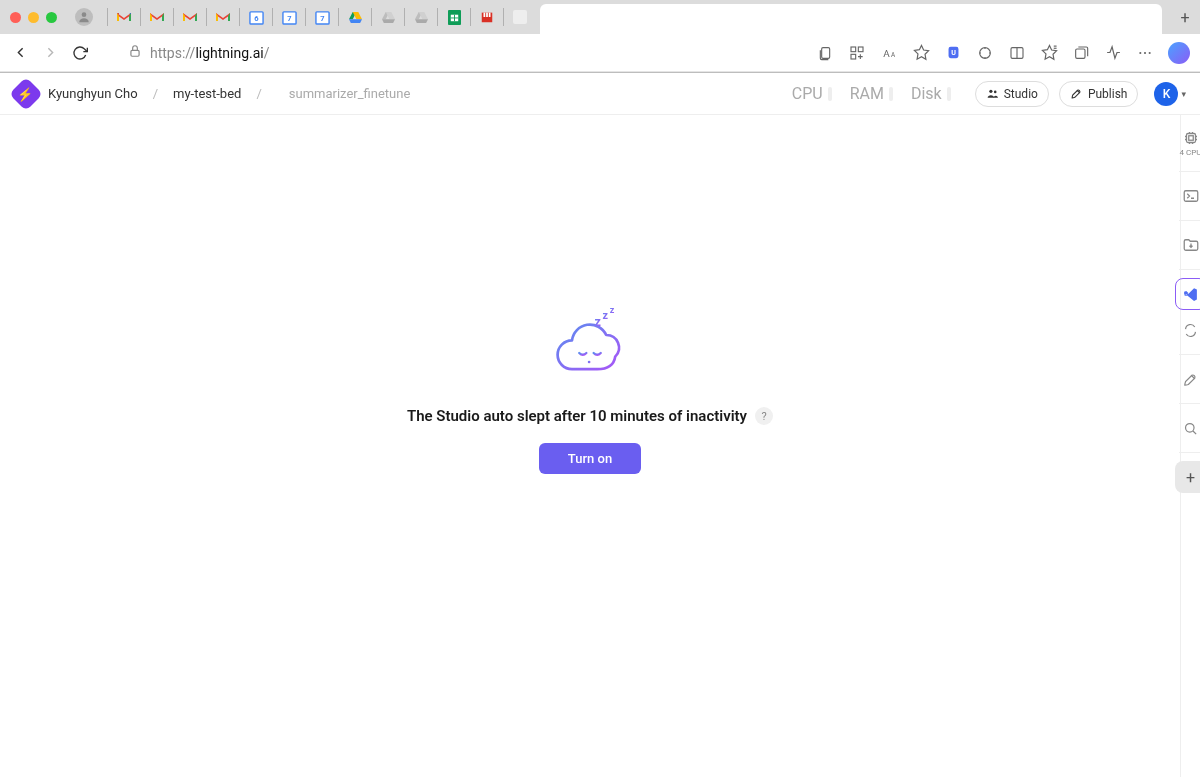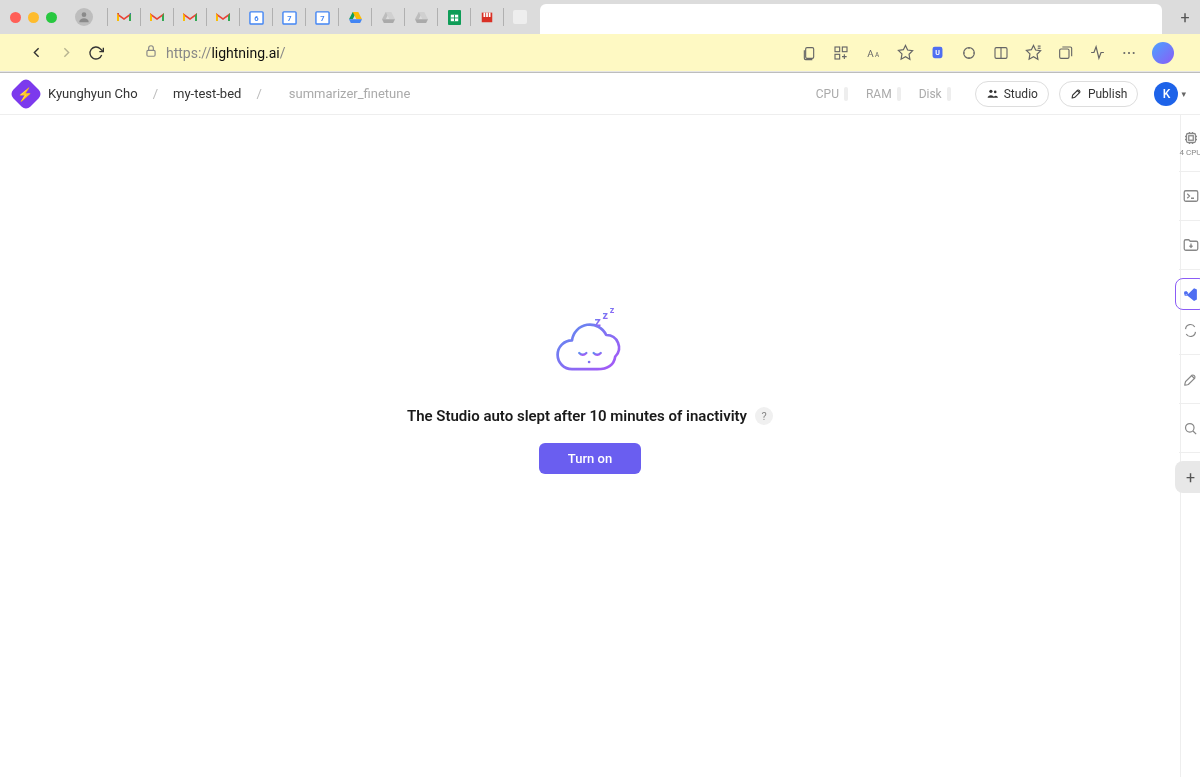--- a/index.html
+++ b/index.html
@@ -13,41 +13,41 @@
   .tl.close { background: #ff5f57; }
   .tl.min { background: #febc2e; }
   .tl.max { background: #28c840; }
   .profile-icon { width:18px;height:18px;border-radius:50%;background:#bdbdbd;display:flex;align-items:center;justify-content:center;color:#8a8a8a;font-size:13px;margin-right:6px; }
   .tab-sep { width:1px;height:18px;background:#b0b0b0; }
   .fav { width:16px;height:16px;display:flex;align-items:center;justify-content:center;font-size:11px; }
   .fav svg { display:block; }
   .active-tab { flex:1; height:30px; background:#fff; border-radius:6px 6px 0 0; margin-top:4px; margin-left:4px; }
   .new-tab { width:30px; height:30px; display:flex;align-items:center;justify-content:center;color:#555;font-size:16px; }
 
-  .toolbar-row { height:38px; background:#fef9c3; display:flex; align-items:center; padding:0 26px; gap:10px; border-bottom:1px solid #e5e5e5; }
+  .toolbar-row { height:38px; background:#ffffff; display:flex; align-items:center; padding:0 10px; gap:10px; border-bottom:1px solid #e5e5e5; }
   .toolbar-row .nav-btn { width:20px;height:20px;display:flex;align-items:center;justify-content:center;color:#555; }
   .addr { flex:1; display:flex; align-items:center; gap:8px; font-size:14px; color:#333; }
   .addr .lock { color:#888; }
   .addr .url-prefix { color:#888; }
   .addr .url-host { color:#111; font-weight:400; }
   .toolbar-actions { display:flex; align-items:center; gap:14px; color:#666; }
   .toolbar-actions .ta { width:18px;height:18px;display:flex;align-items:center;justify-content:center; }
   .toolbar-actions .ta svg { display:block; }
   .copilot-icon { width:22px;height:22px;border-radius:50%;background:linear-gradient(135deg,#4aa3ff,#8b5cf6);} 
 
   
   .app-header { height:42px; display:flex; align-items:center; padding:0 14px; gap:10px; border-bottom:1px solid #eee; }
   .logo { width:24px;height:24px;background:#7c3aed;border-radius:6px;display:flex;align-items:center;justify-content:center;transform:rotate(45deg); }
   .logo-inner { transform:rotate(-45deg); color:#fff; font-size:13px; }
   .breadcrumbs { display:flex;align-items:center;gap:15px;font-size:13px;color:#333; }
   .breadcrumbs .crumb { white-space:nowrap; }
   .breadcrumbs .crumb.dim { color:#aaa;margin-left:12px; }
   .breadcrumbs .sep { color:#bbb; }
   .app-header-spacer { flex:1; }
-  .resource-stats { display:flex;align-items:center;gap:18px;font-size:12px;color:#aaa;margin-right:14px; }
+  .resource-stats { display:flex;align-items:center;gap:18px;font-size:16px;color:#aaa;margin-right:14px; }
   .resource-stats .stat { display:flex;align-items:center;gap:5px; }
   .resource-stats .bar { width:4px;height:14px;background:#eee;border-radius:2px; }
   .pill-btn { height:26px; padding:0 10px; border:1px solid #ddd; border-radius:14px; background:#fff; display:flex;align-items:center;gap:5px;font-size:12px;color:#333;cursor:pointer; }
   .avatar { width:24px;height:24px;border-radius:50%;background:#1e63e9;color:#fff;font-size:12px;display:flex;align-items:center;justify-content:center;font-weight:500; }
   .avatar-wrap { display:flex;align-items:center;gap:3px;color:#666;font-size:9px;margin-left:6px; }
 
   
   .app-body { display:flex; height: calc(100% - 34px - 38px - 42px); }
   .main-area { flex:1; display:flex; flex-direction:column; align-items:center; justify-content:center; gap:18px; padding-bottom:120px; }
   .sleep-illustration { width:90px; height:90px; }

